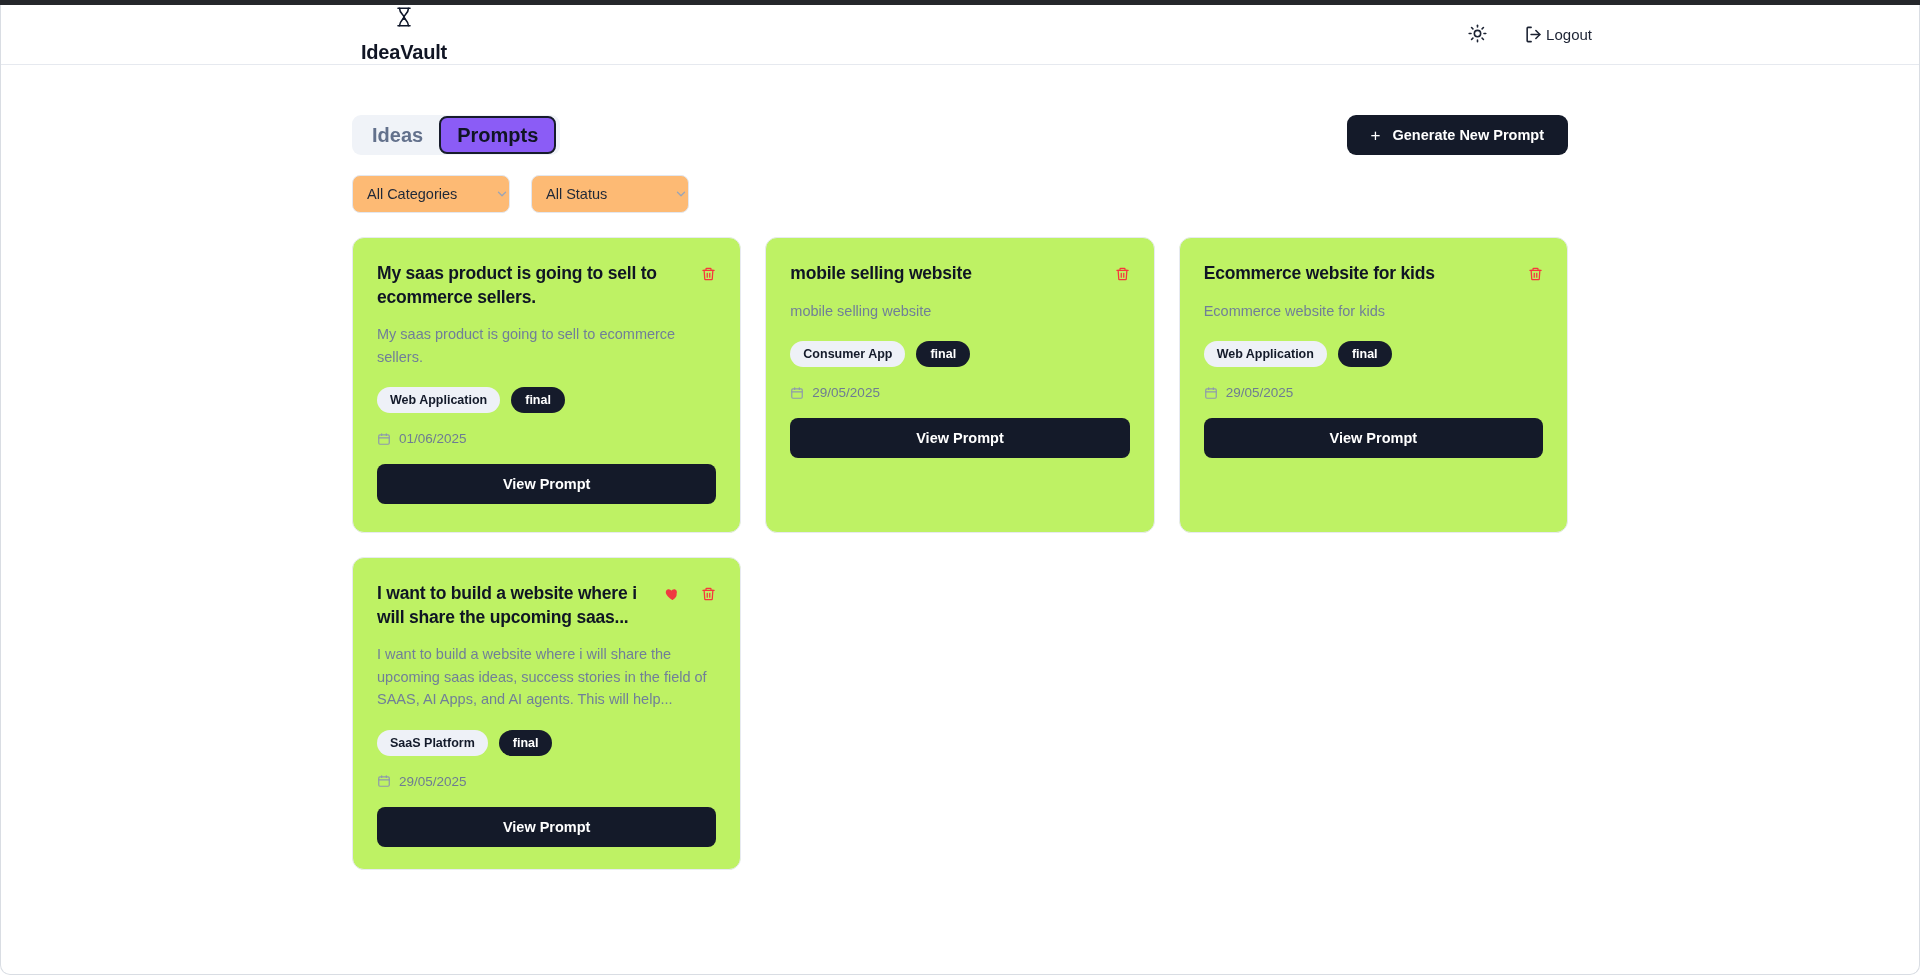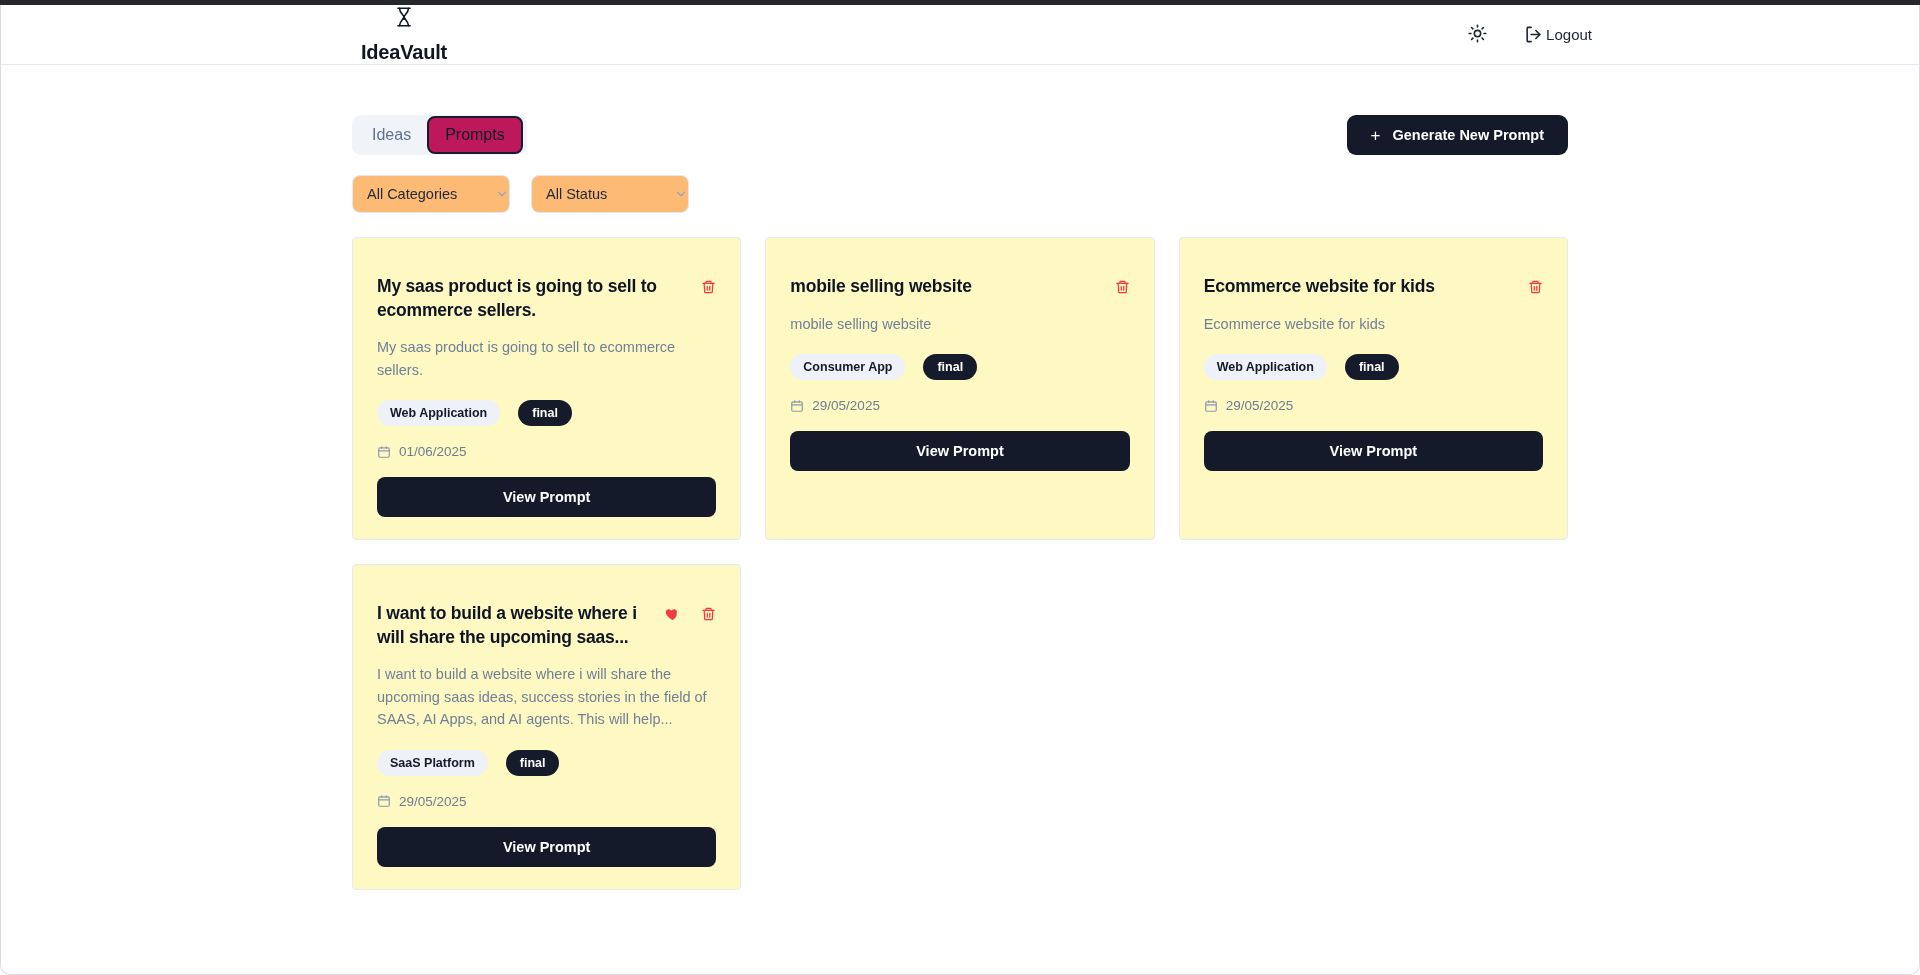--- a/index.html
+++ b/index.html
@@ -73,31 +73,31 @@
     margin-top: 26px;
   }
   .tabs {
     display: inline-flex; align-items: center;
     background: #f0f3f8;
     border-radius: 9px;
     padding: 4px;
     height: 40px;
   }
   .tab {
-    font-size: 16px; font-weight: normal;
+    font-size: 20px; font-weight: bold;
     padding: 0 16px; height: 32px;
     display: flex; align-items: center;
     border-radius: 7px;
     cursor: pointer;
     color: #63718c;
     background: transparent;
     border: none;
   }
   .tab.active {
-    background: #be185d;
+    background: #8b5cf6;
     color: #101524;
     border: 2px solid #171c2c;
     border-radius: 8px;
     height: 38px;
   }
   .generate-btn {
     display: inline-flex; align-items: center; gap: 12px;
     background: #141a29;
     color: #ffffff;
     font-size: 14.5px; font-weight: bold;
@@ -148,43 +148,43 @@
   .chev { color: #9aa5b8; display: flex; }
 
   
   .cards-grid {
     display: grid;
     grid-template-columns: repeat(3, 1fr);
     gap: 24px;
     margin-top: 24px;
   }
   .card {
-    background: #fef9c3;
+    background: #bef264;
     border: 1px solid #e7eaf0;
-    border-radius: 4px;
-    padding: 37px 24px 22px 24px;
+    border-radius: 12px;
+    padding: 24px 24px 22px 24px;
     display: flex; flex-direction: column;
     min-height: 296px;
   }
   .card-head {
     display: flex; align-items: flex-start; gap: 10px;
   }
   .card-title {
     font-size: 17.5px; font-weight: bold; color: #0f1524;
     line-height: 1.35; flex: 1;
     letter-spacing: -0.2px;
   }
   .card-actions { display: flex; align-items: center; gap: 20px; padding-top: 4px; }
   .heart-icon { color: #ef3b41; display: flex; cursor: pointer; }
   .trash-icon { color: #f8353c; display: flex; cursor: pointer; }
   .card-desc {
     margin-top: 14px;
     font-size: 14.5px; color: #707f98; line-height: 1.55;
   }
-  .tag-row { display: flex; align-items: flex-start; gap: 18px; margin-top: 19px; }
+  .tag-row { display: flex; align-items: flex-start; gap: 11px; margin-top: 19px; }
   .tag-category {
     background: #eef1f7;
     color: #131a2a;
     font-size: 12.5px; font-weight: bold;
     padding: 6px 13px;
     border-radius: 999px;
   }
   .tag-status {
     background: #151b2b;
     color: #ffffff;

